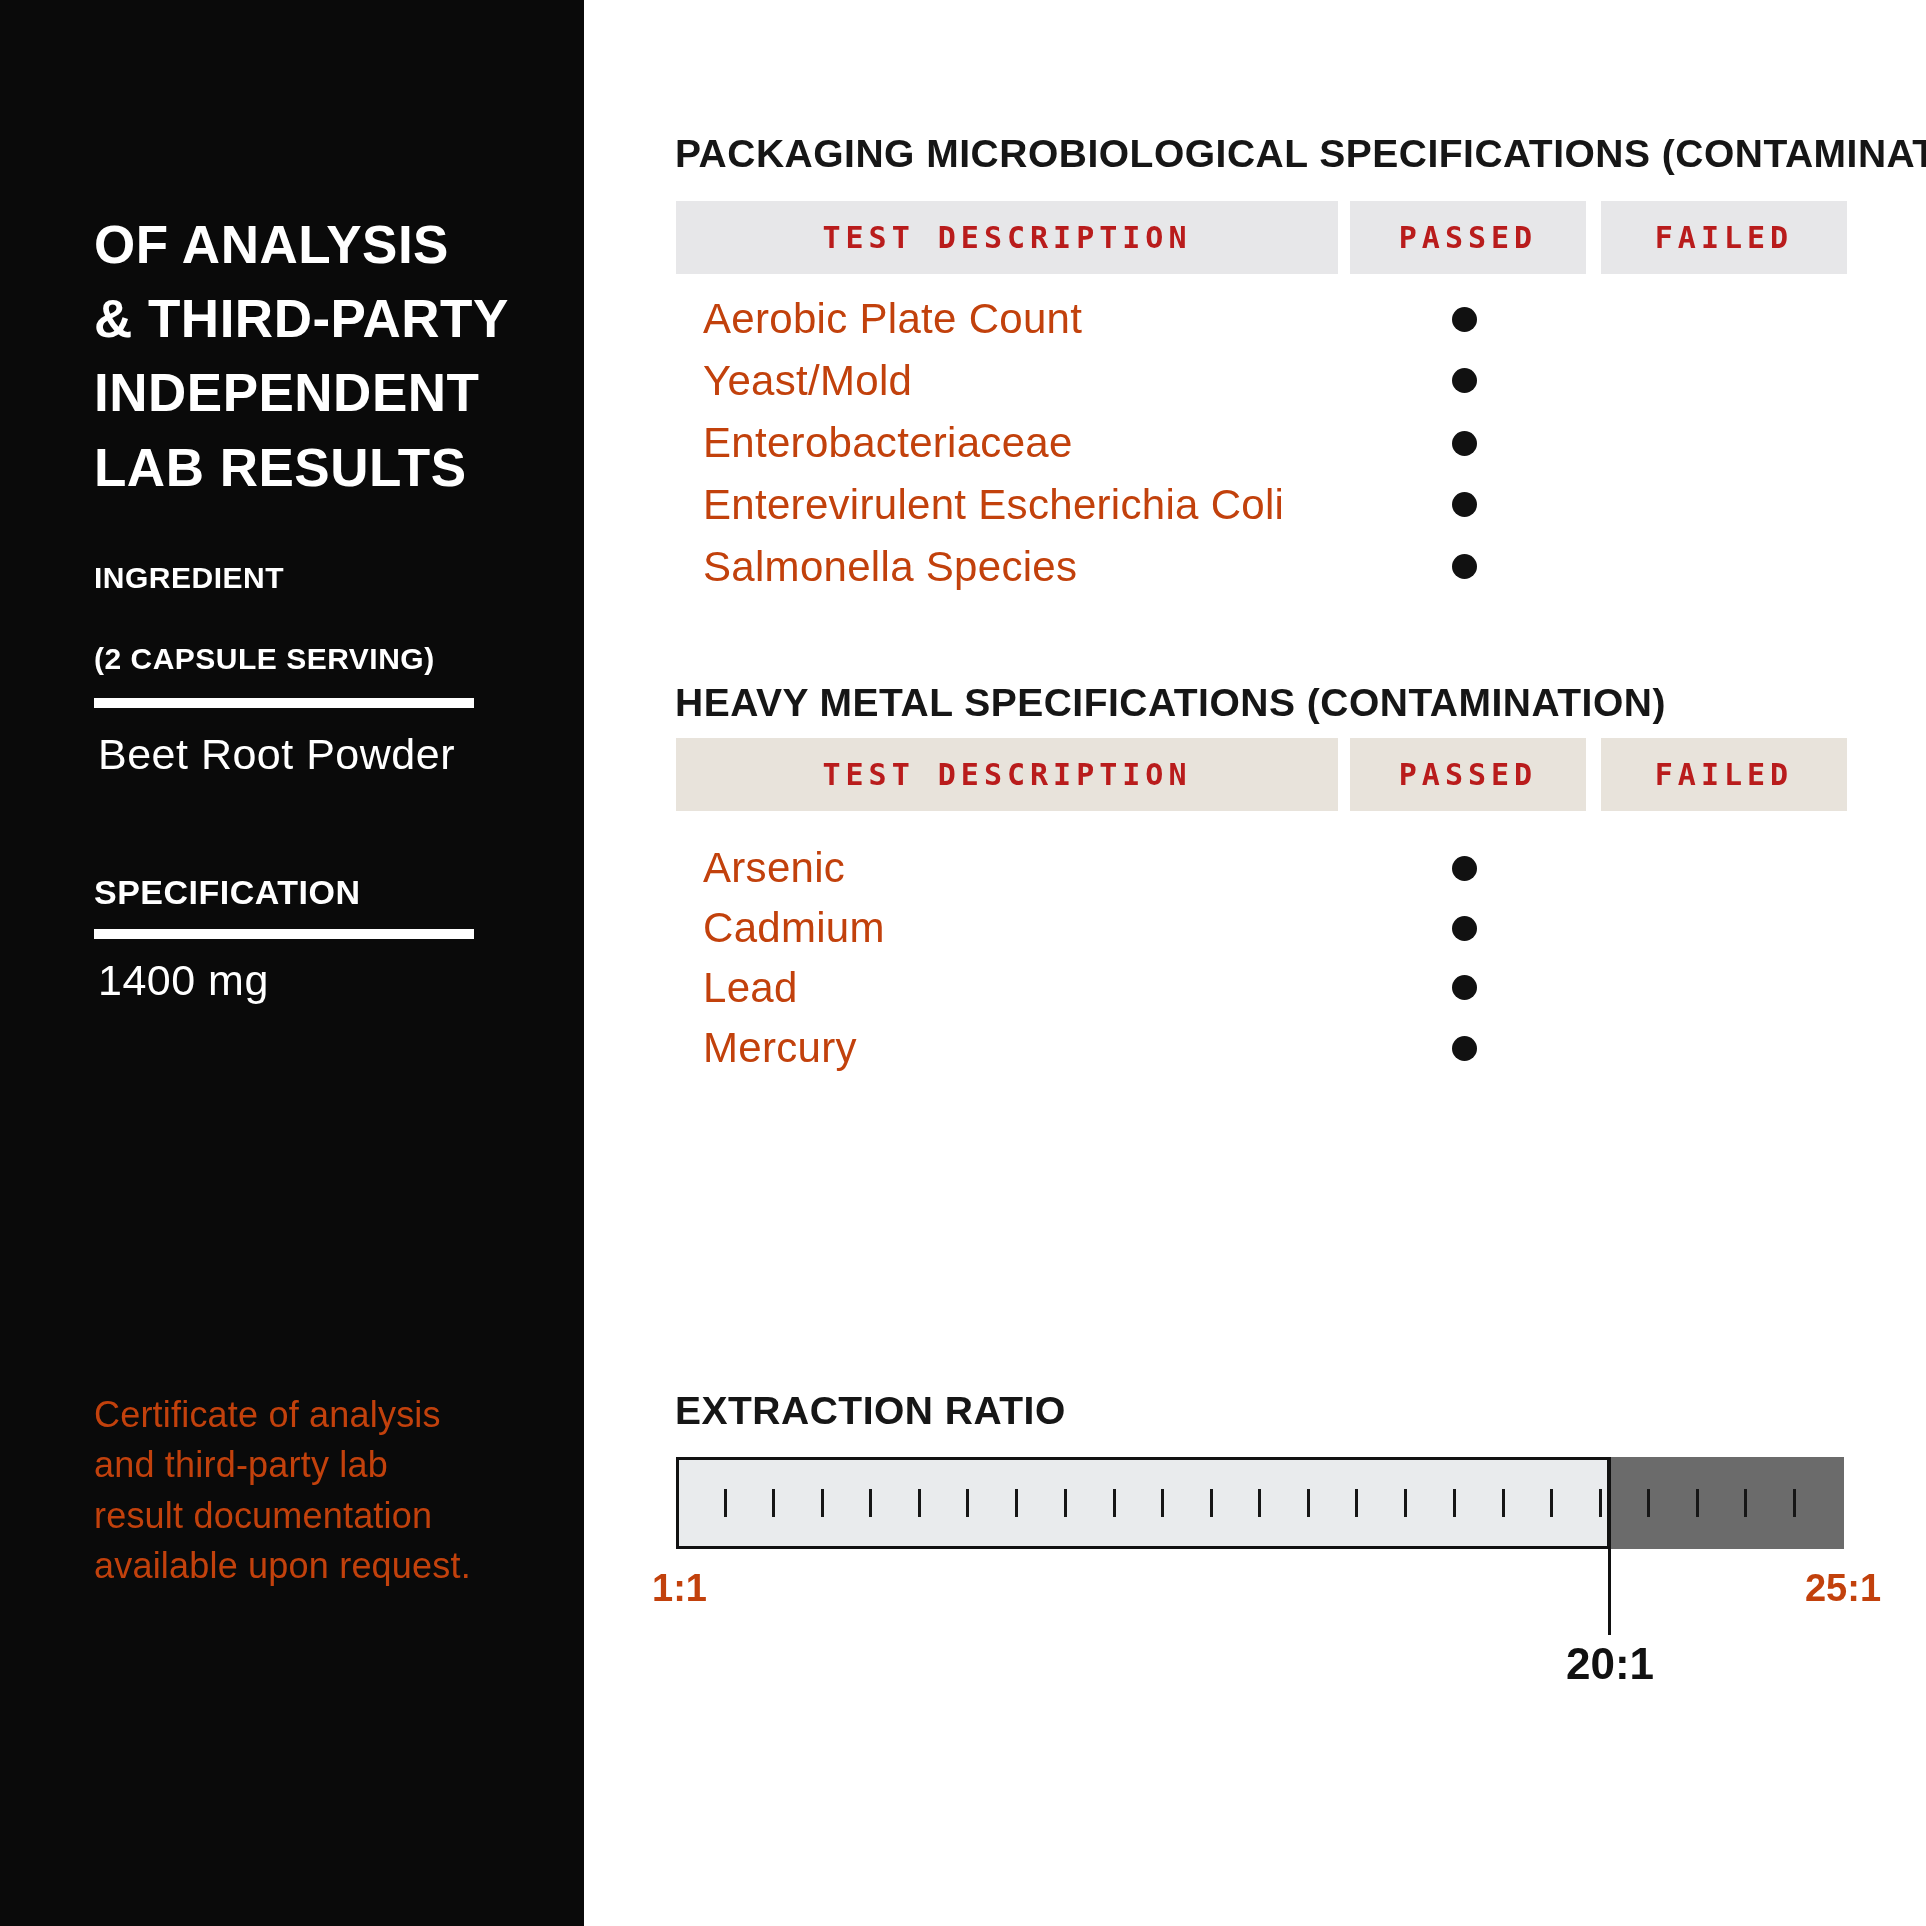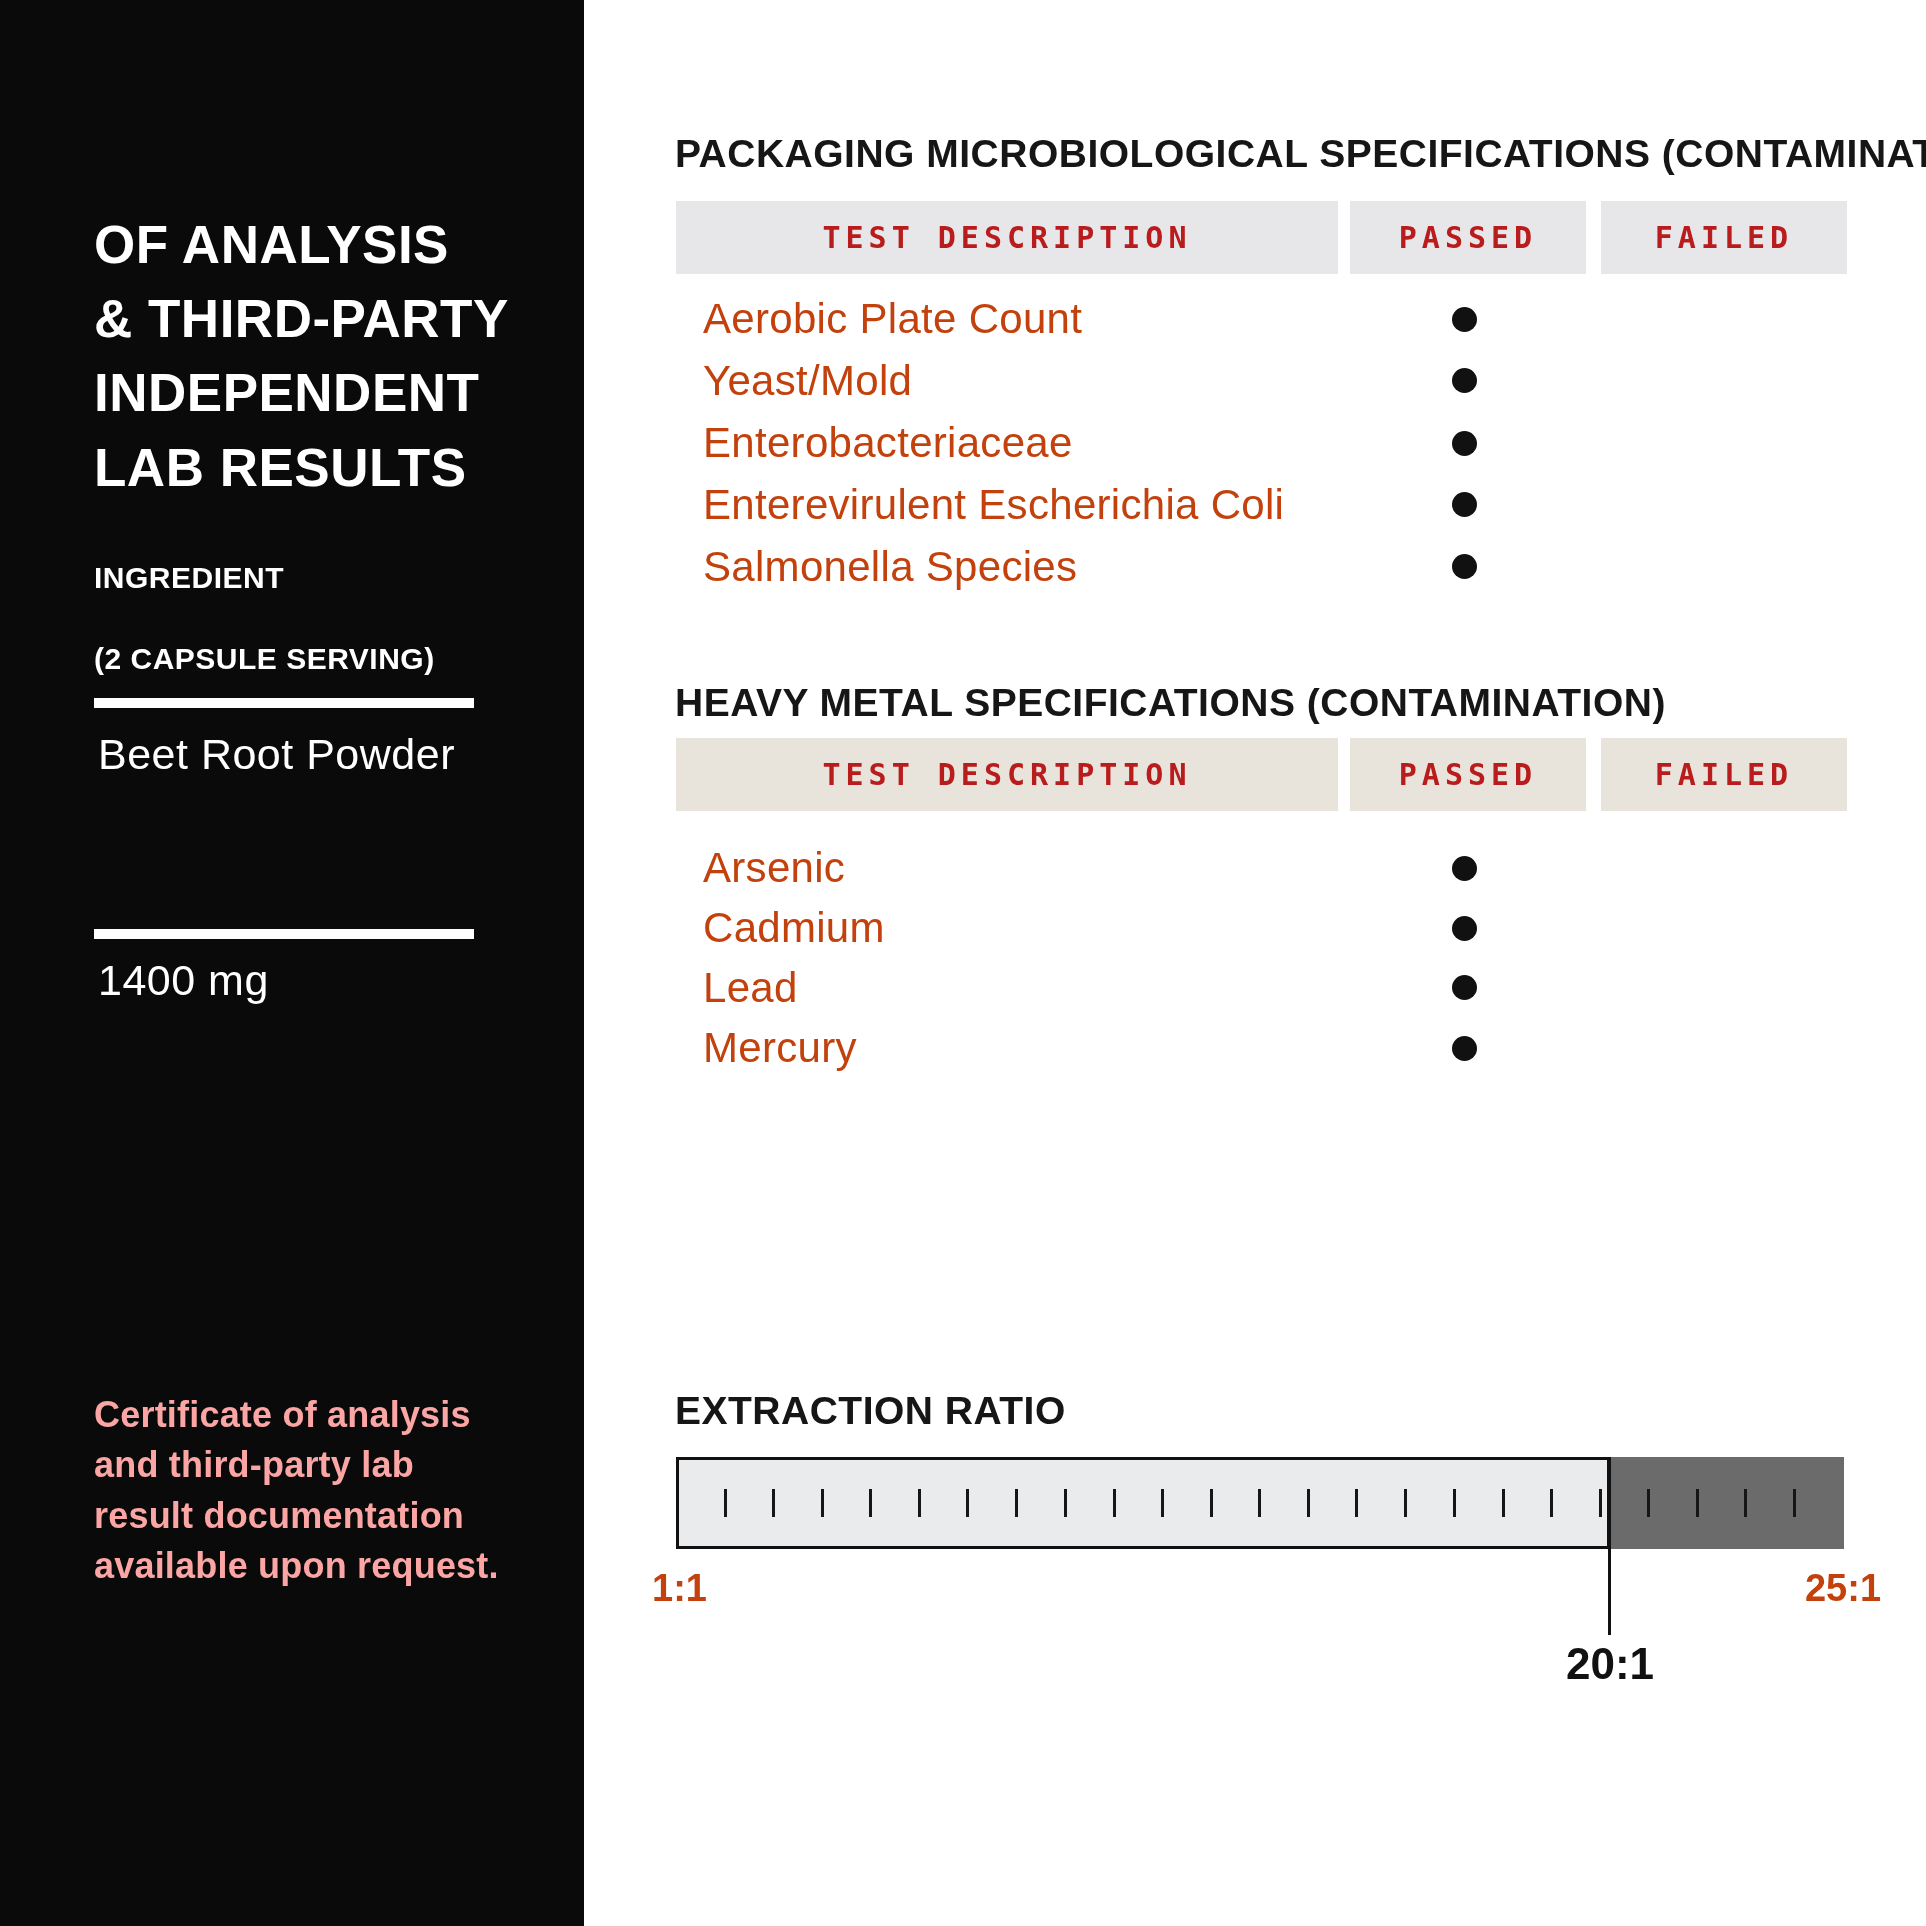--- a/index.html
+++ b/index.html
@@ -11,21 +11,21 @@
   .abs{position:absolute;}
 
   
   #sidebar{left:0;top:0;width:584px;height:1927px;background:var(--sidebar-bg,#0a0a0a);}
   .sb-title-line{left:94px;width:475px;height:73px;line-height:73px;
     font-size:53px;font-weight:700;color:#ffffff;letter-spacing:0.5px;}
   .sb-h{left:94px;width:465px;color:#ffffff;font-weight:700;}
   .sb-rule{left:94px;width:380px;height:10px;background:#ffffff;}
   .sb-value{left:98px;width:475px;color:#ffffff;font-weight:400;font-size:43px;letter-spacing:0.5px;}
   .sb-foot-line{left:94px;width:465px;height:50px;line-height:50px;
-    font-size:36px;font-weight:700;color:#fca5a5;letter-spacing:0.2px;}
+    font-size:36px;font-weight:400;color:#c2410c;letter-spacing:0.2px;}
 
   
   .section-title{left:675px;width:1228px;font-size:39px;font-weight:700;
     color:#161616;letter-spacing:0.5px;white-space:nowrap;}
   .hdr-cell{height:73px;display:flex;align-items:center;justify-content:center;
     font-family:"DejaVu Sans Mono",monospace;font-weight:700;font-size:30px;
     letter-spacing:5px;color:#b91c1c;}
   .t1-bg{background:var(--hdr1-bg,#e7e7e9);}
   .t2-bg{background:var(--hdr2-bg,#e8e3db);}
   .row-label{left:703px;width:673px;height:48px;line-height:48px;
@@ -53,20 +53,21 @@
     <div class="abs sb-title-line" style="top:208px">OF ANALYSIS</div>
     <div class="abs sb-title-line" style="top:282px">&amp; THIRD-PARTY</div>
     <div class="abs sb-title-line" style="top:431px">LAB RESULTS</div>
     <div class="abs sb-title-line" style="top:356px">INDEPENDENT</div>
 
     <div class="abs sb-h" style="top:561px;font-size:30px;letter-spacing:0.5px">INGREDIENT</div>
     <div class="abs sb-h" style="top:642px;font-size:30px;letter-spacing:0.5px">(2 CAPSULE SERVING)</div>
     <div class="abs sb-rule" style="top:698px"></div>
     <div class="abs sb-value" style="top:730px">Beet Root Powder</div>
 
+    <div class="abs sb-h" style="top:873px;font-size:34px;letter-spacing:0.5px">SPECIFICATION</div>
     <div class="abs sb-rule" style="top:929px"></div>
     <div class="abs sb-value" style="top:956px">1400 mg</div>
 
     <div class="abs sb-foot-line" style="top:1390px">Certificate of analysis</div>
     <div class="abs sb-foot-line" style="top:1440px">and third-party lab</div>
     <div class="abs sb-foot-line" style="top:1491px">result documentation</div>
     <div class="abs sb-foot-line" style="top:1541px">available upon request.</div>
   </div>
 
   <div class="abs section-title" style="top:132px">PACKAGING MICROBIOLOGICAL SPECIFICATIONS (CONTAMINATION)</div>

